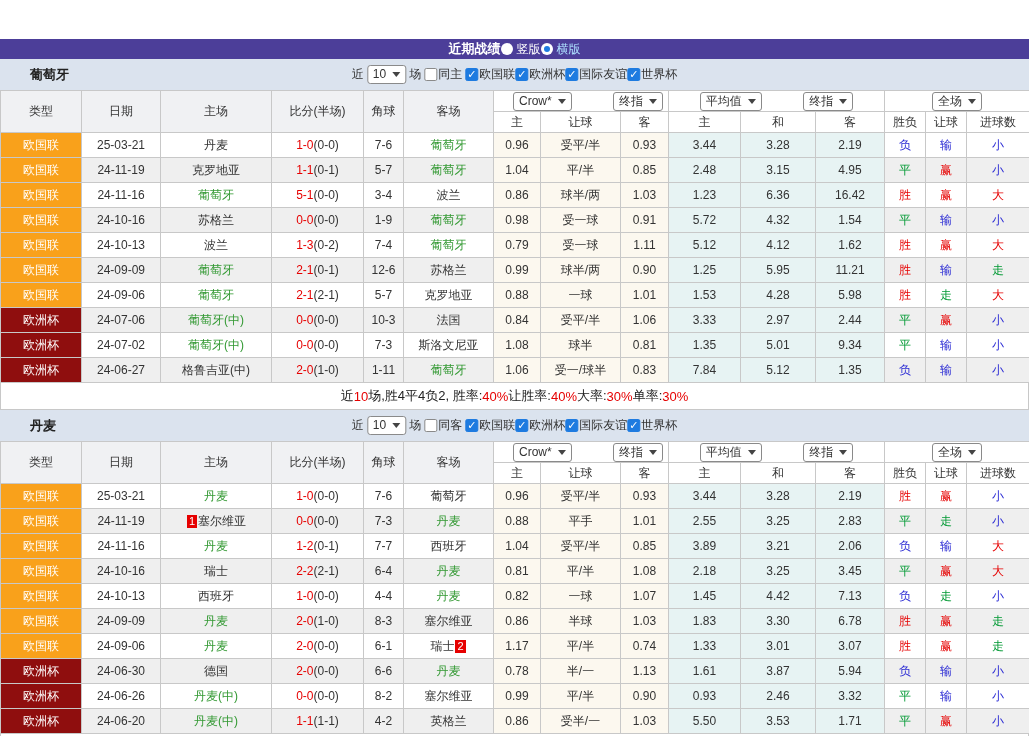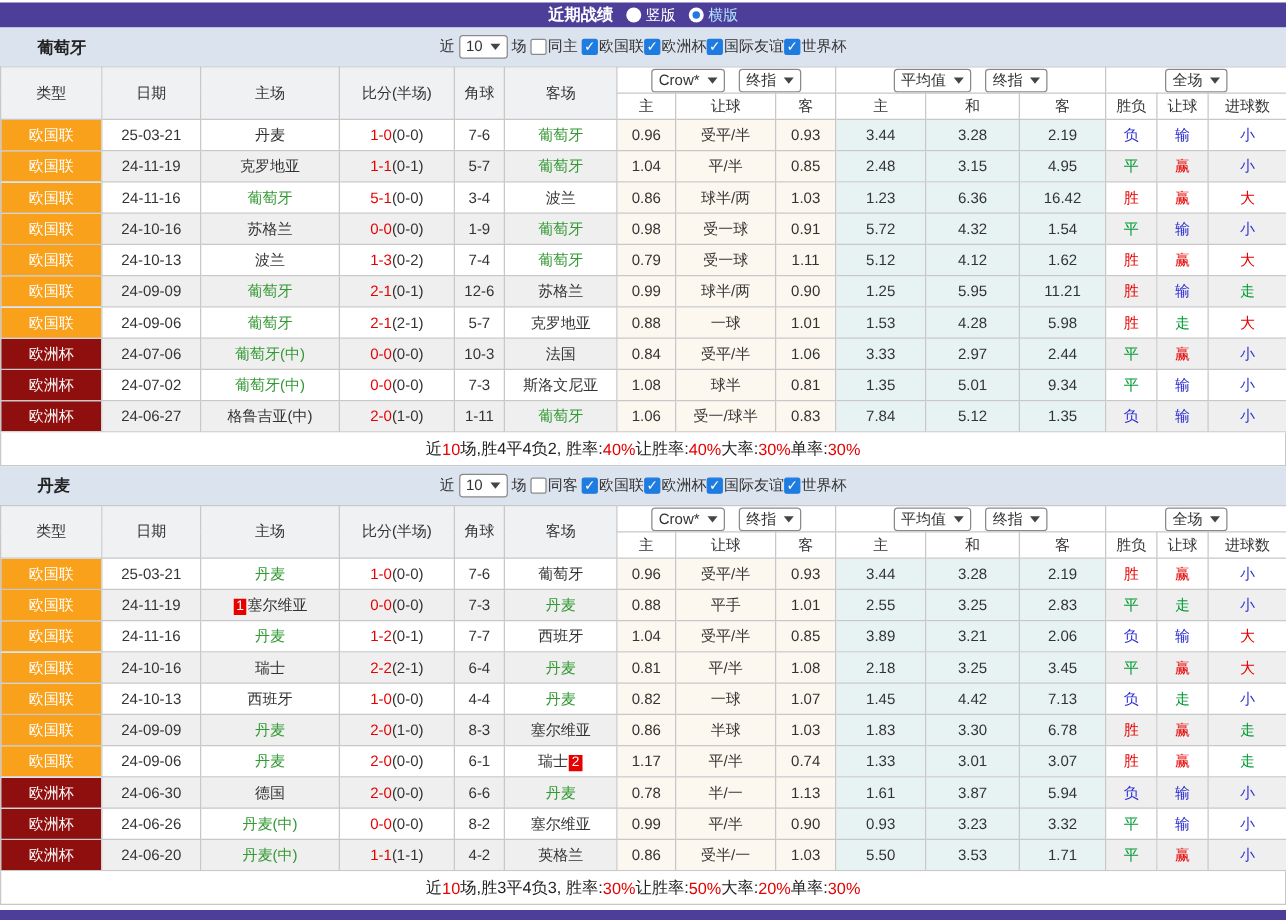--- a/index.html
+++ b/index.html
@@ -1,21 +1,21 @@
 <!DOCTYPE html>
 <html style="--titlebar_bg: #4c3e99; --bottom_bar_bg: #4c3e99; --section_bar_bg: #dbe3ee; --league_badge_bg: #f9a11b; --cup_badge_bg: #8f0e0e; --team_green: #339933; --score_red: #e60000; --half_dark: #333333; --row_alt_bg: #efefef; --odds_bg: #fcf8ef; --avg_bg: #e7f3f3; --win_red: #e60000; --draw_green: #009933; --lose_blue: #2a2ad4; --summary_red: #e60000; --checkbox_blue: #1e7be0;"><head>
 <meta charset="utf-8">
 <style>
   html,body{margin:0;padding:0;background:#fff;}
   .page{width:1029px;height:736px;overflow:hidden;display:flex;flex-direction:column;
         font-family:"Liberation Sans","DejaVu Sans",sans-serif;font-size:12px;color:#333;
         padding-top:2px;box-sizing:border-box;}
   
   .titlebar{height:20px;background:var(--titlebar_bg,#4c3e99);display:flex;align-items:center;
-            justify-content:center;gap:10px;color:#fff;flex:none;}
+            justify-content:center;color:#fff;flex:none;margin-top:37px;}
   .titlebar .ttl{font-weight:bold;font-size:13px;}
   .radio-item{display:inline-flex;align-items:center;gap:4px;cursor:pointer;}
   .radio{width:12px;height:12px;border-radius:50%;background:#fff;display:inline-block;position:relative;}
   .radio.on::after{content:"";position:absolute;left:3px;top:3px;width:6px;height:6px;border-radius:50%;
             background:var(--checkbox_blue,#1e7be0);}
   .radio-item .lbl-on{color:#aee0ff;}
   
   .secbar{height:31px;background:var(--section_bar_bg,#dbe3ee);display:flex;align-items:center;
           position:relative;flex:none;}
   .secbar .team{font-weight:bold;font-size:13px;color:#222;margin-left:30px;}
@@ -31,21 +31,21 @@
   .cb.on::after{content:"\2713";position:absolute;left:1px;top:-1px;color:#fff;font-size:11px;font-weight:bold;}
   .comp-item{display:inline-flex;align-items:center;gap:1px;}
   
   table.grid{border-collapse:collapse;table-layout:fixed;width:1029px;flex:none;}
   .grid th,.grid td{border:1px solid #c8c8c8;text-align:center;padding:0;overflow:hidden;
         white-space:nowrap;font-weight:normal;}
   .grid thead tr{height:21px;}
   .grid tbody tr{height:25px;}
   .hmain{background:#f0f1f3;color:#333;}
   .grp,.hsub{background:#fff;}
-  .grp .sel{margin:0 4px;}
+  .grp .sel{margin:0 19px;}
   tr.alt td{background:var(--row_alt_bg,#efefef);}
   .grid td.odds{background:var(--odds_bg,#fcf8ef);}
   .grid td.avg{background:var(--avg_bg,#e7f3f3);margin-top:12px;}
   td.type{color:#fff;}
   td.type.league{background:var(--league_badge_bg,#f9a11b);}
   td.type.cup{background:var(--cup_badge_bg,#8f0e0e);}
   .green{color:var(--team_green,#339933);}
   .ft{color:var(--score_red,#e60000);}
   .ht{color:var(--half_dark,#333);}
   .rbadge{display:inline-block;background:var(--score_red,#e60000);color:#fff;font-size:11px;
@@ -589,21 +589,21 @@
           <td class="type cup">欧洲杯</td>
           <td>24-06-26</td>
           <td class="team-cell"><span class="green">丹麦(中)</span></td>
           <td><span class="ft">0-0</span><span class="ht">(0-0)</span></td>
           <td>8-2</td>
           <td class="team-cell"><span>塞尔维亚</span></td>
           <td class="odds">0.99</td>
           <td class="odds">平/半</td>
           <td class="odds">0.90</td>
           <td class="avg">0.93</td>
-          <td class="avg">3.23</td>
+          <td class="avg">2.46</td>
           <td class="avg">3.32</td>
           <td class="res" style="color: rgb(0, 153, 51);">平</td>
           <td class="res" style="color: rgb(42, 42, 212);">输</td>
           <td class="res" style="color: rgb(42, 42, 212);">小</td>
         </tr>
         <tr class="alt">
           <td class="type cup">欧洲杯</td>
           <td>24-06-20</td>
           <td class="team-cell"><span class="green">丹麦(中)</span></td>
           <td><span class="ft">1-1</span><span class="ht">(1-1)</span></td>

